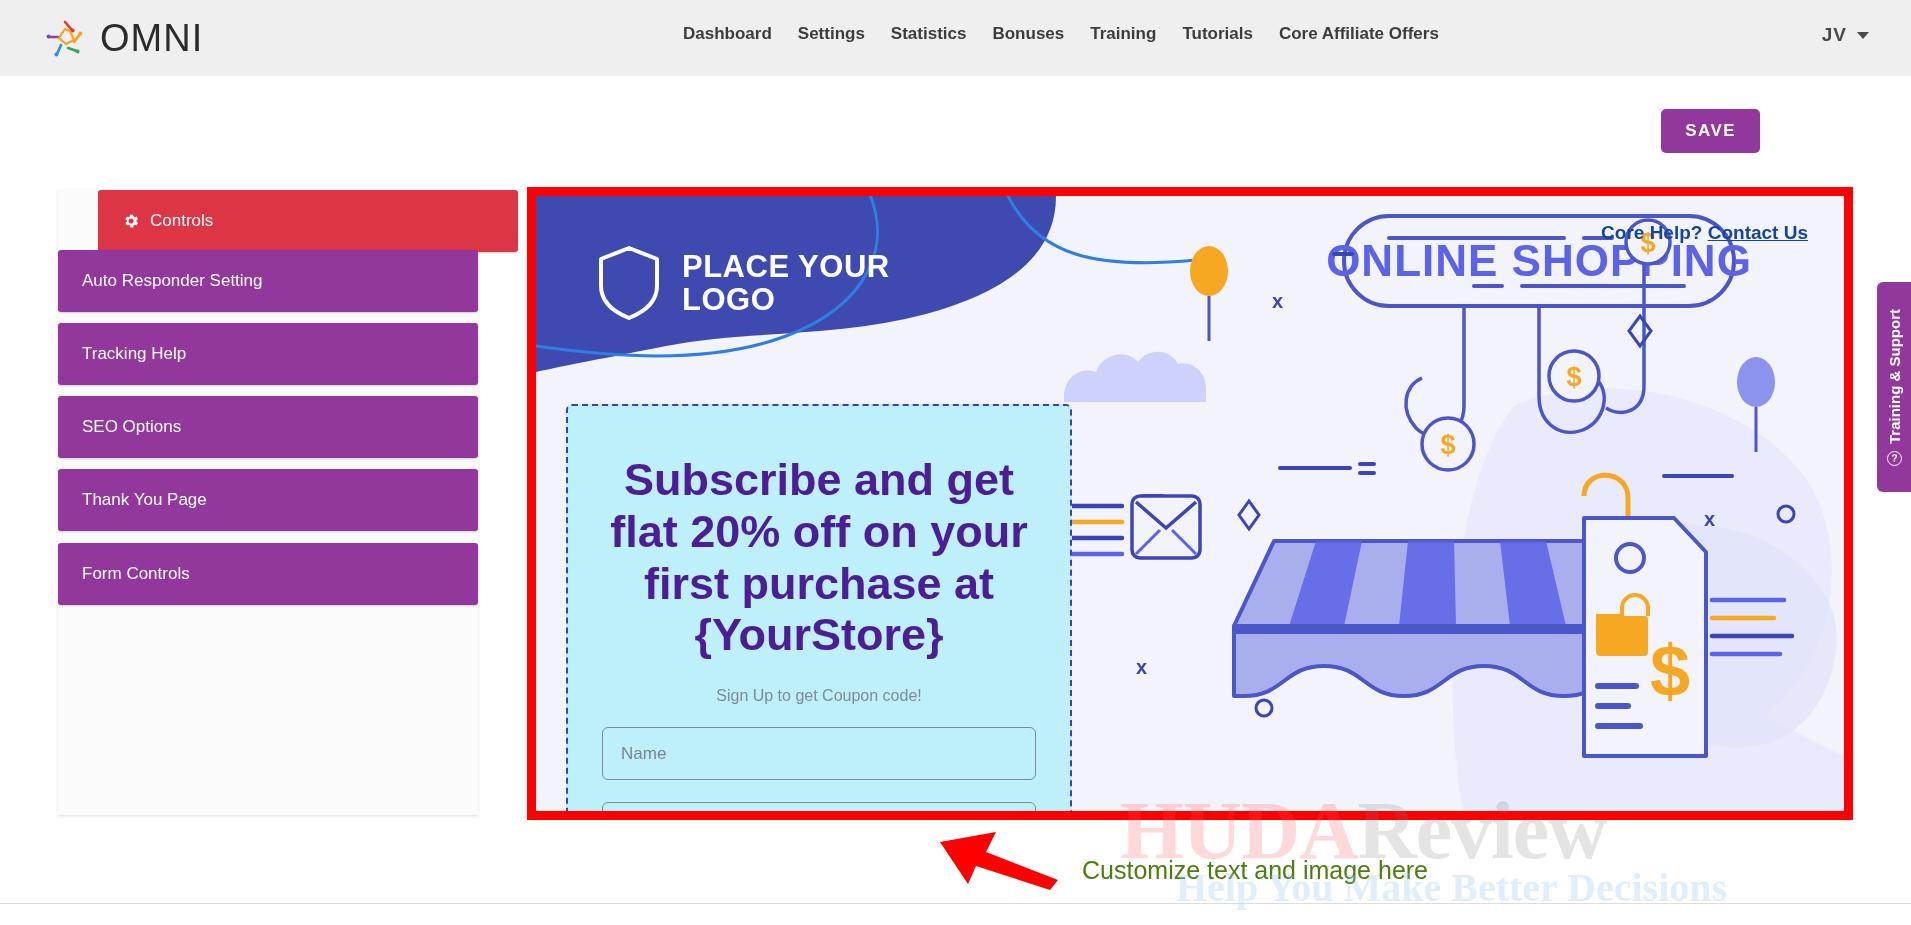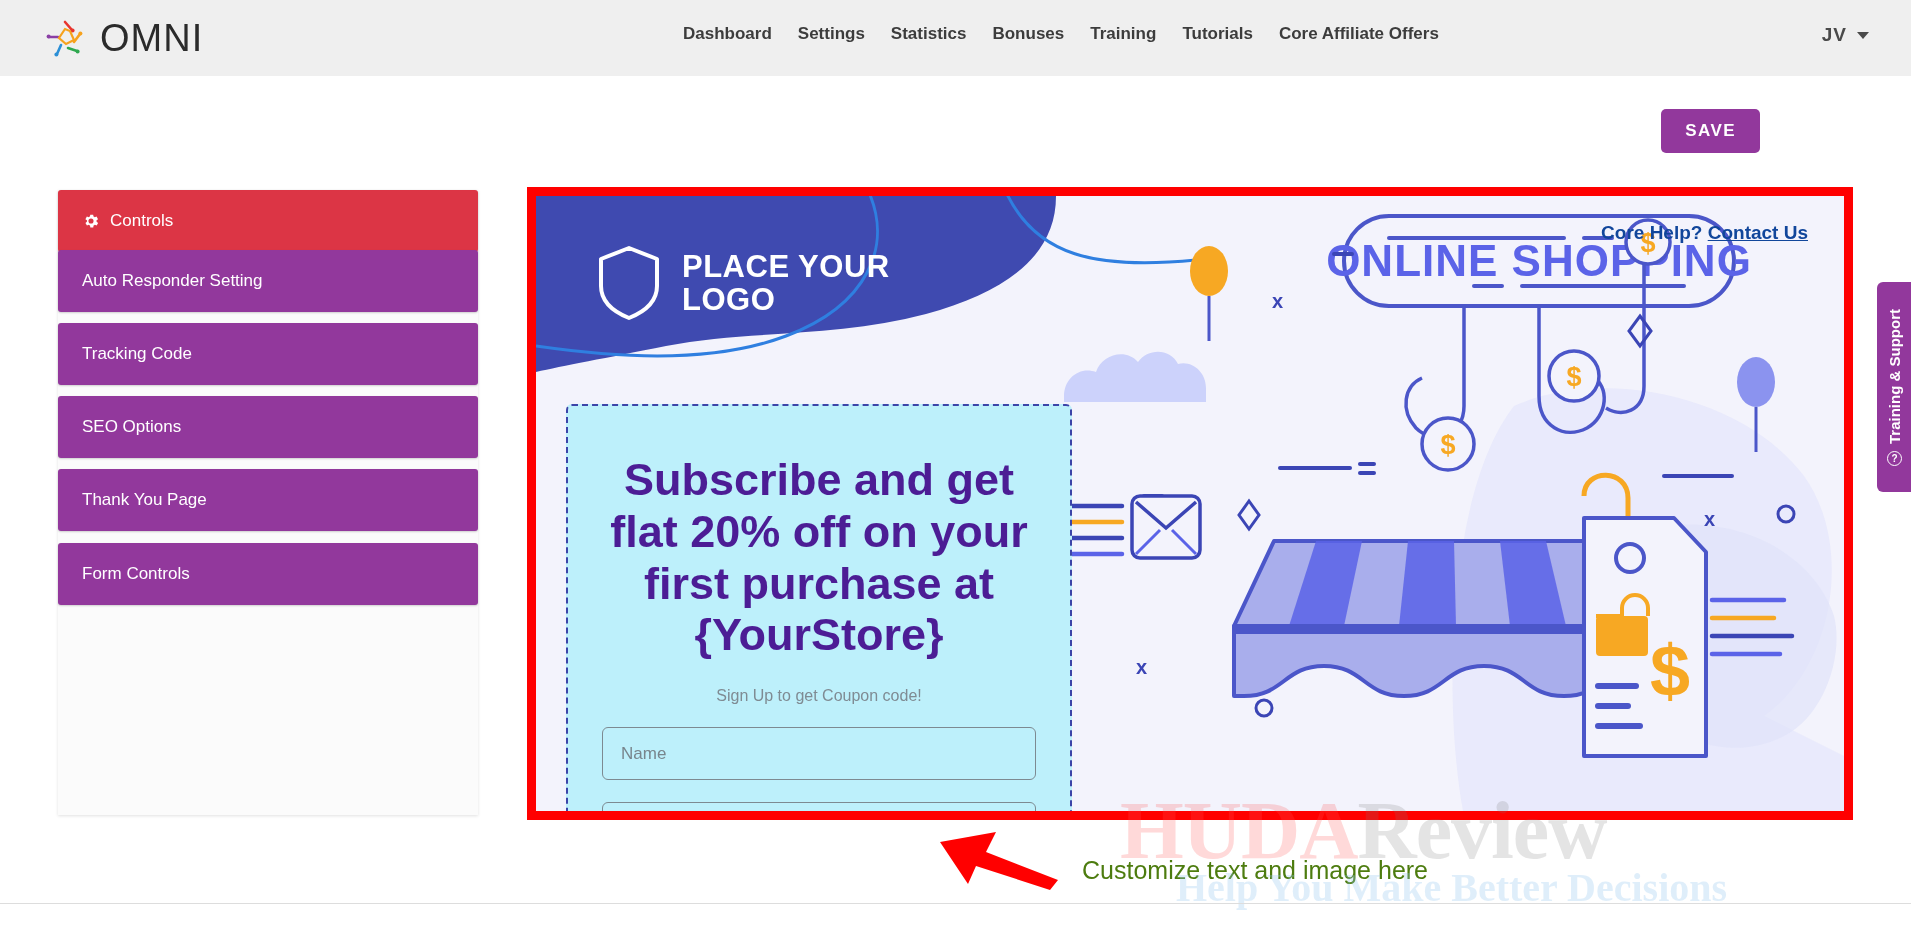--- a/index.html
+++ b/index.html
@@ -66,21 +66,21 @@
   }
   .side-item {
     position: absolute; left: 0; width: 420px; height: 62px;
     background: #92389c; color: #fff;
     display: flex; align-items: center;
     font-size: 17px; cursor: pointer;
     border-radius: 3px;
     box-shadow: 0 1px 2px rgba(0,0,0,.18);
   }
   .side-item .side-label { margin-left: 24px; }
-  .side-item.active { background: #dc3545; font-weight: normal; }
+  .side-item.active { background: #dc3545; font-weight: normal; margin-left: 40px; }
   .side-item.active .side-label { margin-left: 10px; }
   .gear {
     margin-left: 24px; width: 18px; height: 18px; position: relative;
     display: inline-block;
   }
   .gear svg { display:block; }
 
   
   #preview-frame {
     position: absolute; left: 527px; top: 187px;
@@ -243,21 +243,21 @@
         <path d="M19.4 13a7.6 7.6 0 0 0 0-2l2-1.5-2-3.4-2.4 1a7.6 7.6 0 0 0-1.7-1l-.4-2.6H11l-.4 2.6a7.6 7.6 0 0 0-1.7 1l-2.4-1-2 3.4L6.6 11a7.6 7.6 0 0 0 0 2l-2 1.5 2 3.4 2.4-1c.5.4 1.1.8 1.7 1l.4 2.6h3.9l.4-2.6c.6-.2 1.2-.6 1.7-1l2.4 1 2-3.4-2.1-1.5zM12 15.4A3.4 3.4 0 1 1 12 8.6a3.4 3.4 0 0 1 0 6.8z"></path>
       </svg>
     </span>
     <span class="side-label">Controls</span>
   </div>
 
   <div class="side-item" style="top:60px;">
     <span class="side-label">Auto Responder Setting</span>
   </div>
   <div class="side-item" style="top:133px;">
-    <span class="side-label">Tracking Code</span>
+    <span class="side-label">Tracking Help</span>
   </div>
   <div class="side-item" style="top:206px;">
     <span class="side-label">SEO Options</span>
   </div>
   <div class="side-item" style="top:279px;">
     <span class="side-label">Thank You Page</span>
   </div>
   <div class="side-item" style="top:353px;">
     <span class="side-label">Form Controls</span>
   </div>

